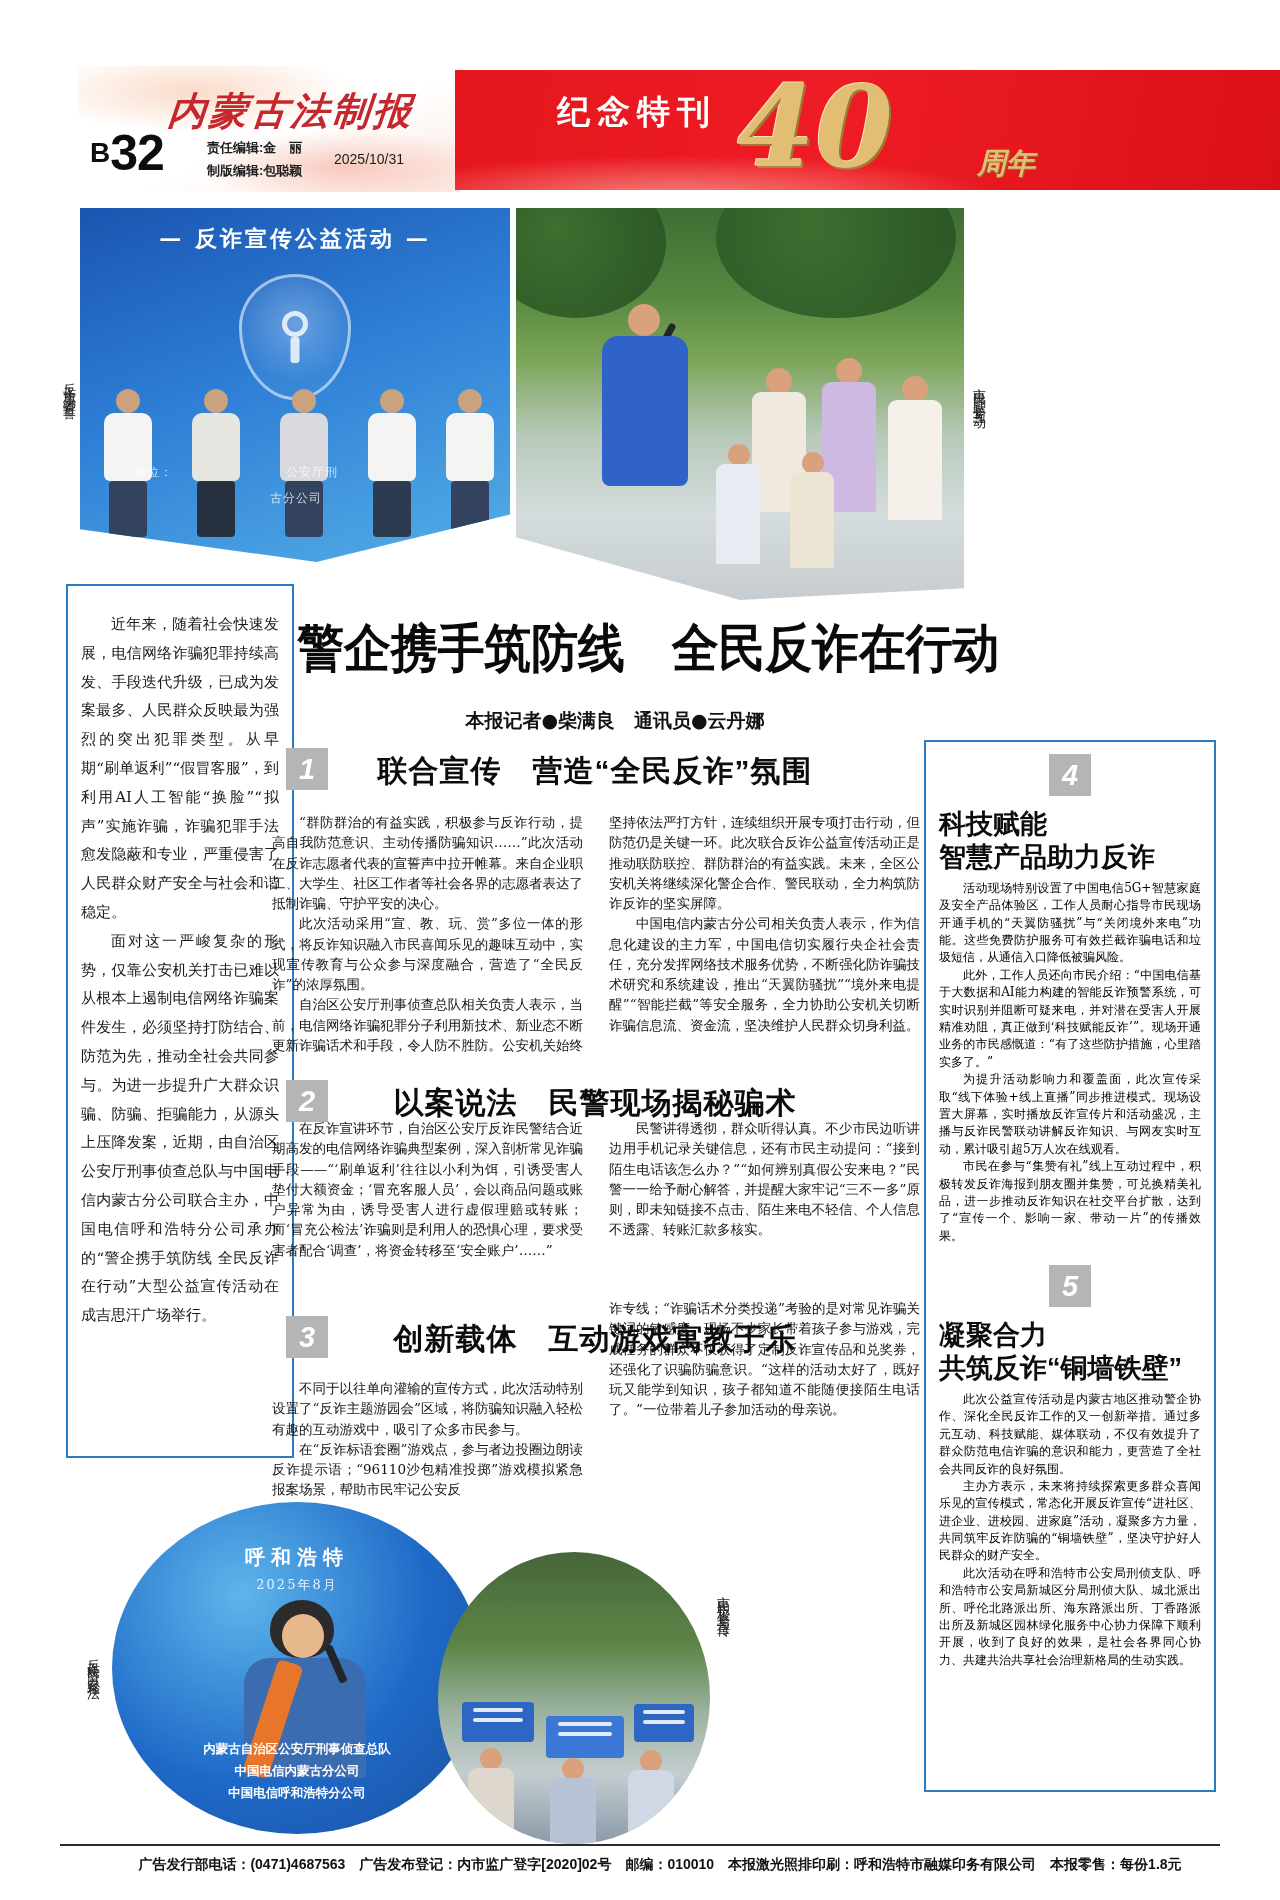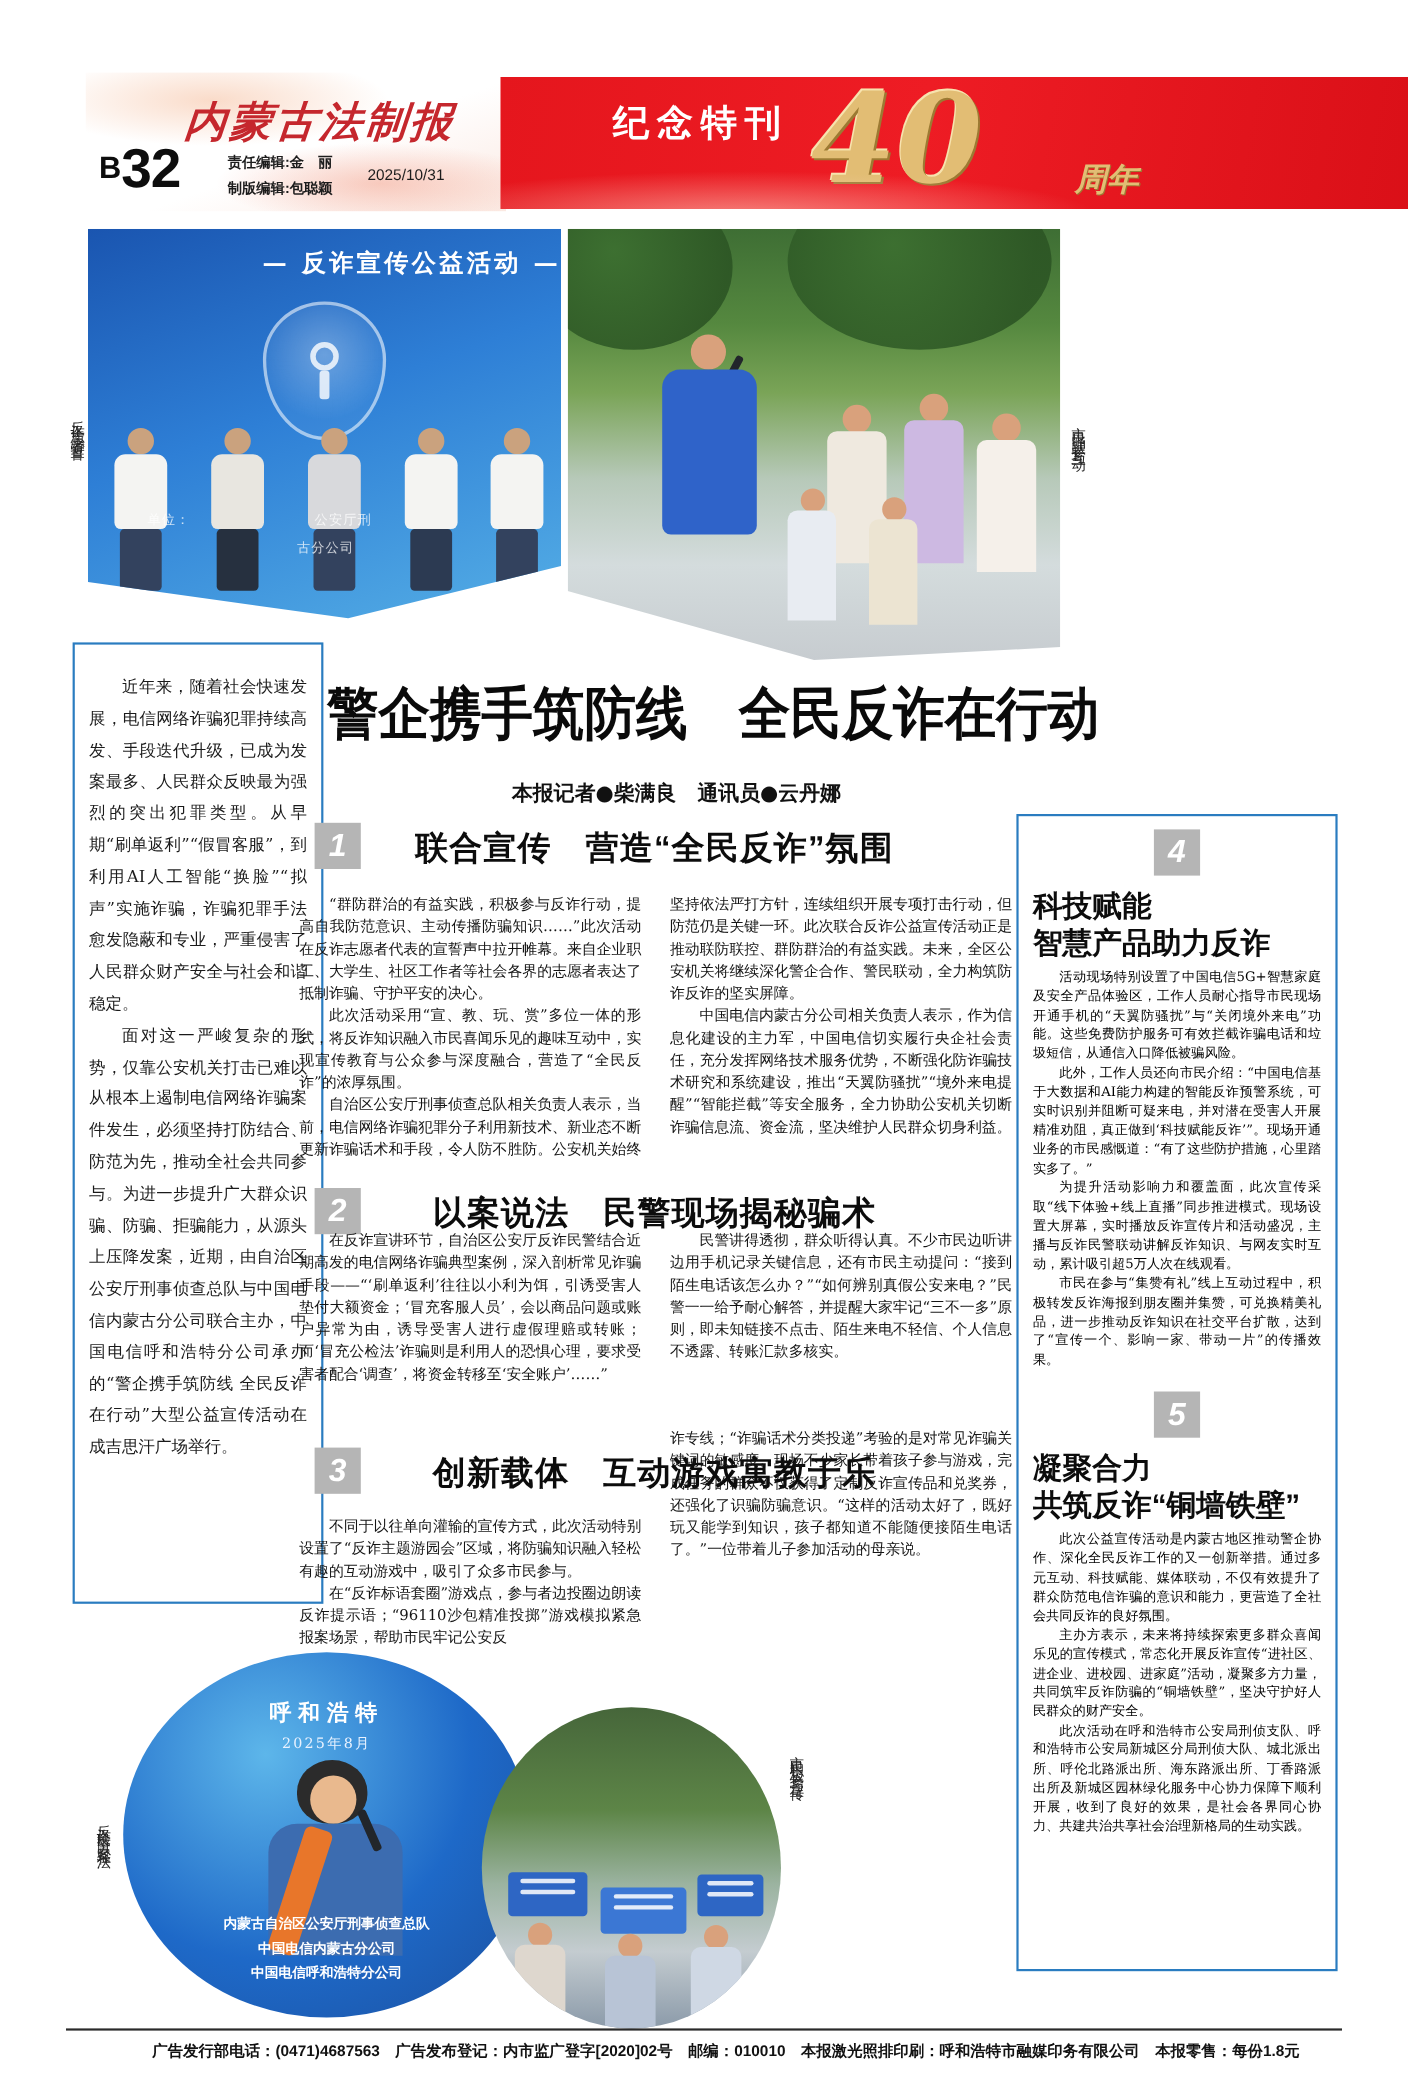--- a/index.html
+++ b/index.html
@@ -31,21 +31,21 @@
   .page-no .n { font-size:50px; font-weight:900; letter-spacing:-1px; }
   .editors { position:absolute; left:207px; top:136px; font-size:13px; font-weight:bold; line-height:1.8;
     font-family:"Liberation Sans", sans-serif; color:#1c1c1c; }
   .hdate { position:absolute; left:334px; top:151px; font-size:14px; font-family:"Liberation Sans", sans-serif; color:#1c1c1c; }
 
   
   .photo { position:absolute; overflow:hidden; }
   .photo-tl { left:80px; top:208px; width:430px; height:365px;
     clip-path:polygon(0 0,100% 0,100% 84%,55% 97%,0 88%);
     background:linear-gradient(160deg,#1a55b0 0%, #2e7fd6 45%, #56b0e6 100%); }
-  .ptl-banner { position:absolute; left:0; right:0; top:16px; text-align:right; color:#fff;
+  .ptl-banner { position:absolute; left:0; right:0; top:16px; text-align:center; color:#fff;
     font-size:22px; font-weight:bold; letter-spacing:3px; }
   .shield { position:absolute; left:50%; top:66px; width:112px; height:126px; transform:translateX(-50%);
     border:3px solid rgba(255,255,255,.55); border-radius:50% 50% 50% 50% / 42% 42% 58% 58%;
     background:radial-gradient(circle at 50% 38%, rgba(255,255,255,.30), rgba(255,255,255,.04) 65%); }
   .keyhole { position:absolute; left:50%; top:34px; width:26px; height:26px; transform:translateX(-50%);
     border:5px solid rgba(255,255,255,.8); border-radius:50%; }
   .keystem { position:absolute; left:50%; top:60px; width:9px; height:26px; transform:translateX(-50%);
     background:rgba(255,255,255,.8); border-radius:3px; }
   .fig { position:absolute; bottom:34px; width:52px; height:150px; }
   .fig .fhead { position:absolute; left:14px; top:0; width:24px; height:24px; border-radius:50%; background:#caa27e; }

